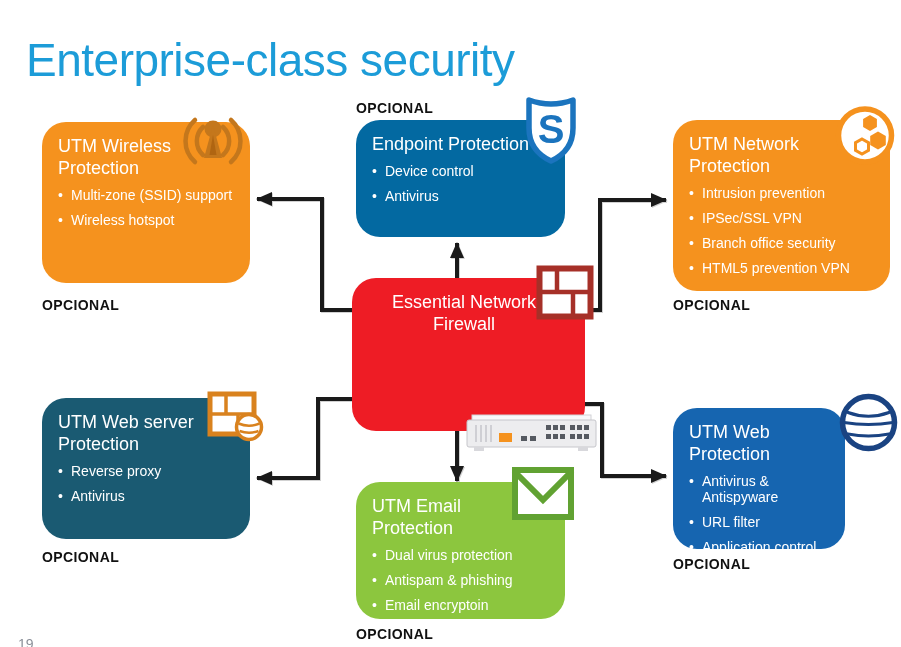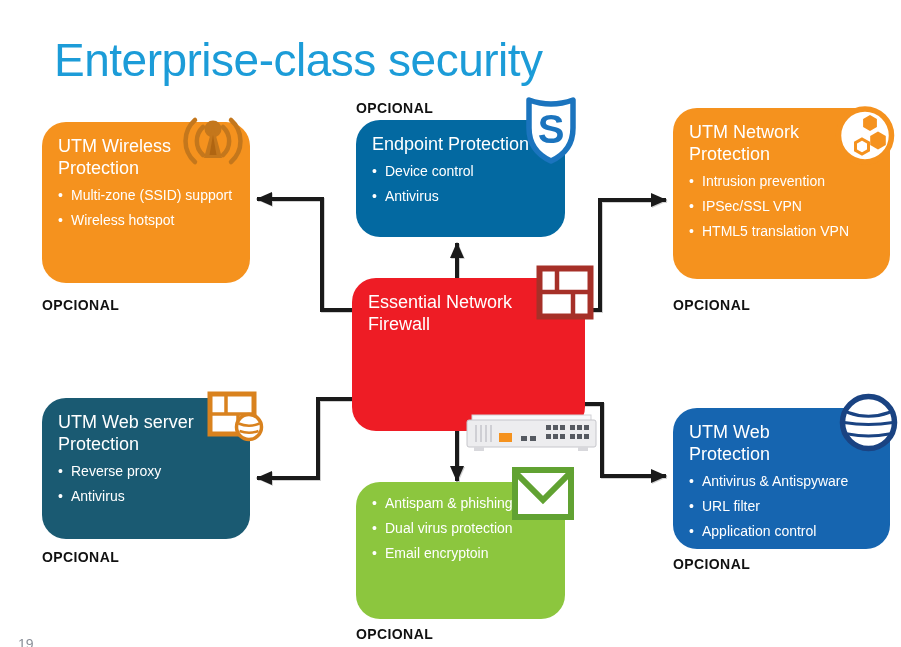--- a/index.html
+++ b/index.html
@@ -1,38 +1,38 @@
 <!DOCTYPE html>
 <html><head>
 <meta charset="utf-8">
 <style>
   html,body{margin:0;padding:0;background:#ffffff;}
   .stage{position:relative;width:901px;height:647px;background:#ffffff;overflow:hidden;
          font-family:"Liberation Sans",sans-serif;}
   .slide-title{position:absolute;left:26px;top:2px;font-size:46px;font-weight:400;
-         letter-spacing:-0.5px;color:#1C9CD8;margin-left:28px;}
+         letter-spacing:-0.5px;color:#1C9CD8;}
   
   .connectors{position:absolute;left:0;top:0;width:901px;height:647px;pointer-events:none;
          filter:drop-shadow(1px 1px 0 rgba(0,0,0,0.18));}
   
   .node{position:absolute;border-radius:24px;color:#ffffff;box-sizing:border-box;
         padding:13px 10px 0 16px;}
   .node-title{font-size:18px;line-height:22px;font-weight:400;max-width:158px;margin-bottom:8px;}
-  .node-firewall .node-title{max-width:192px;}
+  .node-firewall .node-title{max-width:192px;text-align:center;}
   .node-bullets{list-style:none;margin:0;padding:0;}
   .node-bullets li{position:relative;padding-left:13px;font-size:14px;line-height:16px;
         margin-bottom:9px;}
   .node-bullets li::before{content:"\2022";position:absolute;left:0;top:0;}
   .node-wireless{left:42px;top:122px;width:208px;height:161px;background:#F5921E;}
   .node-endpoint{left:356px;top:120px;width:209px;height:117px;background:#0369a1;}
-  .node-network{left:673px;top:108px;width:217px;height:171px;background:#F5921E;}
+  .node-network{left:673px;top:120px;width:217px;height:171px;background:#F5921E;}
   .node-firewall{left:352px;top:278px;width:233px;height:153px;background:#EE1C25;}
   .node-webserver{left:42px;top:398px;width:208px;height:141px;background:#1A5A72;}
   .node-email{left:356px;top:482px;width:209px;height:137px;background:#8CC63E;}
-  .node-web{left:673px;top:408px;width:217px;height:141px;background:#1665B0;}
+  .node-web{left:673px;top:408px;width:172px;height:141px;background:#1665B0;}
   
   .optional{position:absolute;font-size:14px;font-weight:700;color:#111111;
         letter-spacing:0.4px;text-align:left;}
   .opt-wireless{left:42px;top:297px;width:208px;}
   .opt-endpoint{left:356px;top:100px;width:209px;}
   .opt-network{left:673px;top:297px;width:217px;}
   .opt-webserver{left:42px;top:549px;width:208px;}
   .opt-email{left:356px;top:626px;width:209px;}
   .opt-web{left:673px;top:556px;width:217px;}
   
@@ -85,40 +85,42 @@
       <li><span>Device control</span></li>
       <li><span>Antivirus</span></li>
     </ul>
   </div>
 
   <div class="node node-network">
     <div class="node-title">UTM Network Protection</div>
     <ul class="node-bullets">
       <li><span>Intrusion prevention</span></li>
       <li><span>IPSec/SSL VPN</span></li>
-      <li><span>HTML5 translation VPN</span></li>
+      <li><span>Branch office security</span></li>
+      <li><span>HTML5 prevention VPN</span></li>
     </ul>
   </div>
 
   <div class="node node-firewall">
     <div class="node-title">Essential Network Firewall</div>
   </div>
 
   <div class="node node-webserver">
     <div class="node-title">UTM Web server Protection</div>
     <ul class="node-bullets">
       <li><span>Reverse proxy</span></li>
       <li><span>Antivirus</span></li>
     </ul>
   </div>
 
   <div class="node node-email">
-    <ul class="node-bullets">
+    <div class="node-title">UTM Email Protection</div>
+    <ul class="node-bullets">
+      <li><span>Dual virus protection</span></li>
       <li><span>Antispam &amp; phishing</span></li>
-      <li><span>Dual virus protection</span></li>
       <li><span>Email encryptoin</span></li>
     </ul>
   </div>
 
   <div class="node node-web">
     <div class="node-title">UTM Web Protection</div>
     <ul class="node-bullets">
       <li><span>Antivirus &amp; Antispyware</span></li>
       <li><span>URL filter</span></li>
       <li><span>Application control</span></li>

